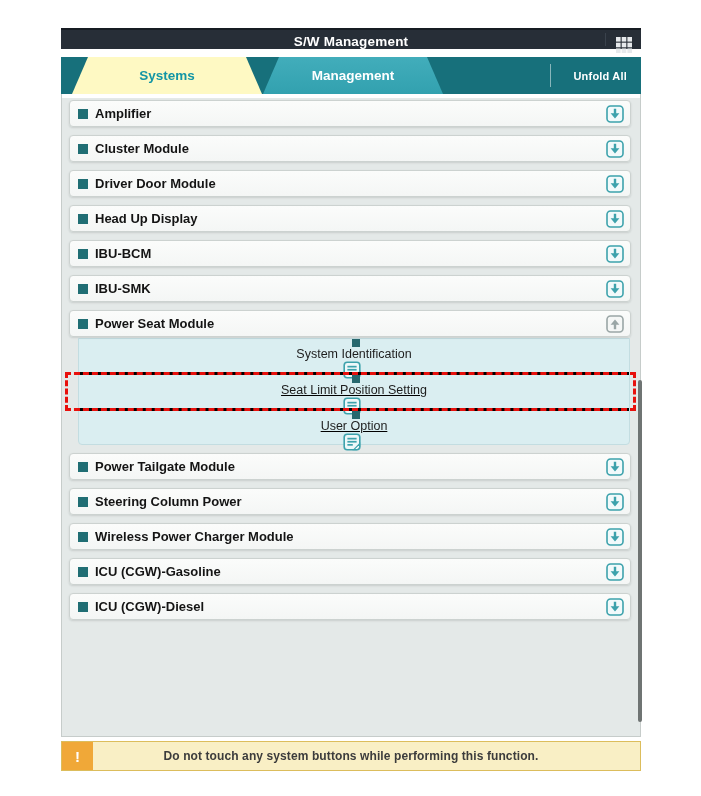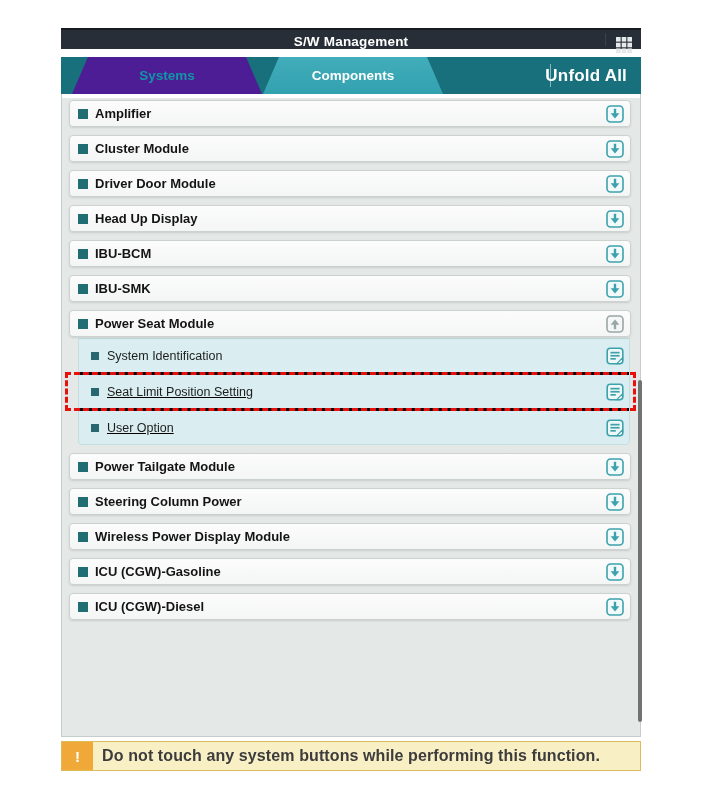--- a/index.html
+++ b/index.html
@@ -33,30 +33,30 @@
     position:absolute;left:0;top:29px;width:100%;height:37px;
     background:var(--tabbar_bg,#17707b);
   }
   .tab{
     position:absolute;top:0;height:100%;
     display:flex;align-items:center;justify-content:center;
     font-size:13.5px;font-weight:bold;cursor:pointer;
     clip-path:polygon(16px 0, calc(100% - 16px) 0, 100% 100%, 0 100%);
   }
   .tab.active{
-    left:11px;width:190px;background:#4c1d95;color:var(--tab_active_text,#1295a5);
+    left:11px;width:190px;background:#fef9c3;color:var(--tab_active_text,#1295a5);
   }
   .tab.inactive{
     left:202px;width:180px;
     background:linear-gradient(#42adbb,var(--tab_inactive_bg,#32a1af));
     color:#ffffff;
   }
   .unfold{
     position:absolute;right:14px;top:0;height:100%;
-    display:flex;align-items:center;color:#fff;font-size:17px;font-weight:bold;
+    display:flex;align-items:center;color:#fff;font-size:11px;font-weight:bold;
     cursor:pointer;letter-spacing:.2px;
   }
   .tab-divider{
     position:absolute;right:90px;top:7px;bottom:7px;width:1px;background:rgba(230,240,240,.55);
   }
   
   .content{
     position:absolute;left:0;top:66px;width:100%;height:643px;box-sizing:border-box;
     background:var(--content_bg,#e4e9e8);
     border:1px solid #c6ccca;border-top:none;
@@ -91,21 +91,21 @@
   .row-icon.up{color:var(--icon_gray,#9aa6a6);display:none;}
   .sysrow.expanded .up{display:inline-flex;}
   
   .group{display:flex;flex-direction:column;}
   .subpanel{
     margin:1px 10px 0 16px;background:var(--subpanel_bg,#daeef1);
     border:1px solid #c3dde1;border-radius:0 0 4px 4px;box-sizing:border-box;
     display:flex;flex-direction:column;
   }
   .subrow{
-    height:33px;display:flex;align-items:center;position:relative;cursor:pointer;
+    height:33px;display:flex;align-items:center;position:relative;cursor:pointer;flex-direction:column;
   }
   .subrow + .subrow{border-top:3px solid #000000;text-decoration:underline;}
   .subrow .bullet{
     width:8px;height:8px;background:#27686e;margin:0 8px 0 12px;flex:0 0 auto;
   }
   .subrow .label{
     font-size:12.5px;font-weight:400;color:#1d1d1d;flex:1 1 auto;white-space:nowrap;
   }
   .subrow .row-icon{color:var(--icon_teal,#3da2ac);margin-right:5px;}
   .subrow .hl{display:none;}
@@ -125,21 +125,21 @@
   }
   .warn-icon{
     position:absolute;left:0;top:0;bottom:0;width:31px;
     background:var(--warn_orange,#f0a838);
     display:flex;align-items:center;justify-content:center;
     color:#ffffff;font-size:15px;font-weight:bold;
   }
   .warn-text{
     position:absolute;left:0;right:0;top:0;bottom:0;
     display:flex;align-items:center;justify-content:center;
-    font-size:16px;font-weight:bold;color:#3c3c3c;letter-spacing:.1px;
+    font-size:12px;font-weight:bold;color:#3c3c3c;letter-spacing:.1px;
   }
 </style>
 </head>
 <body>
 
 <div class="app">
 
   <div class="header">
     <span class="header-title">S/W Management</span>
     <span class="header-divider"></span>
@@ -158,21 +158,21 @@
         </g>
       </svg>
     </span>
   </div>
 
   <div class="tabbar">
     <div class="tab active">
       <span>Systems</span>
     </div>
     <div class="tab inactive">
-      <span>Components</span>
+      <span>Management</span>
     </div>
     <span class="tab-divider"></span>
     <div class="unfold">
       <span>Unfold All</span>
     </div>
   </div>
 
   <div class="content">
     <div class="content-topstrip"></div>
     <div class="list" id="systems-list">
@@ -316,21 +316,21 @@
     <span class="row-icon down">
       <svg width="18" height="18" viewBox="0 0 18 18" aria-hidden="true">
         <rect x="1" y="1" width="16" height="16" rx="3.5" fill="#f2fafb" stroke="currentColor" stroke-width="1.6"></rect>
         <path d="M7.8 3.8 h2.4 v4.4 h3.2 L9 13.4 L4.6 8.2 h3.2 Z" fill="currentColor"></path>
       </svg>
     </span>
 
   </div>
         <div class="sysrow">
     <span class="bullet"></span>
-    <span class="label">Wireless Power Display Module</span>
+    <span class="label">Wireless Power Charger Module</span>
     <span class="row-icon down">
       <svg width="18" height="18" viewBox="0 0 18 18" aria-hidden="true">
         <rect x="1" y="1" width="16" height="16" rx="3.5" fill="#f2fafb" stroke="currentColor" stroke-width="1.6"></rect>
         <path d="M7.8 3.8 h2.4 v4.4 h3.2 L9 13.4 L4.6 8.2 h3.2 Z" fill="currentColor"></path>
       </svg>
     </span>
 
   </div>
         <div class="sysrow">
     <span class="bullet"></span>

